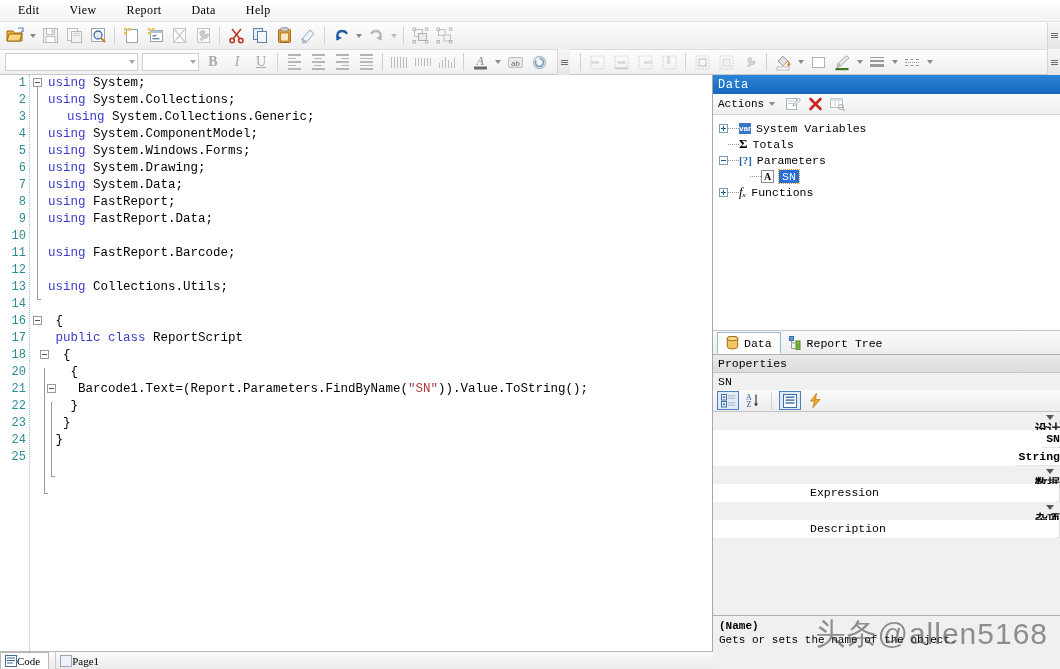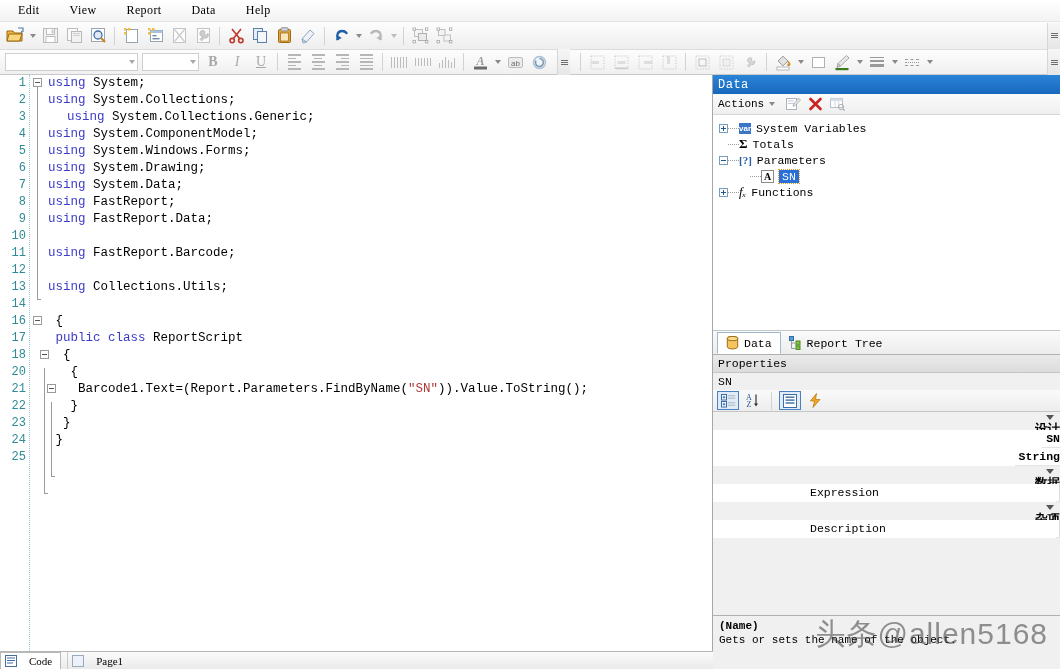--- a/index.html
+++ b/index.html
@@ -103,21 +103,21 @@
   .fold::before{content:"";position:absolute;left:1px;top:3px;width:5px;height:1px;background:#555;}
   .vline { position:absolute; left:37px; width:1px; background:#9a9a9a; }
   .vlineend { position:absolute; width:4px; height:1px; background:#9a9a9a; }
 
   
   .bottombar {
     position:absolute; left:0; top:651px; width:713px; height:18px;
     background:linear-gradient(#fbfbfb,#eaeaea); border-top:1px solid #b8b8b8;
     display:flex; align-items:center;
   }
-  .btab { display:flex; align-items:center; gap:12px; height:18px; padding:0 8px 0 4px;
+  .btab { display:flex; align-items:center; gap:0; height:18px; padding:0 8px 0 4px;
           font-family:"Liberation Serif",serif; font-size:11px; color:#000; }
   .btab.active { background:#fff; border:1px solid #b8b8b8; border-bottom:none; }
   .btab.sep { border-left:1px solid #c9c9c9; }
 
   
   .dock { position:absolute; left:713px; top:75px; width:347px; height:594px; background:#f0f0f0; }
 
   .panel-title {
     height:19px; background:linear-gradient(#2a84d8,#1868bd);
     color:#fff; font-family:"Liberation Mono", monospace; font-size:12px;

